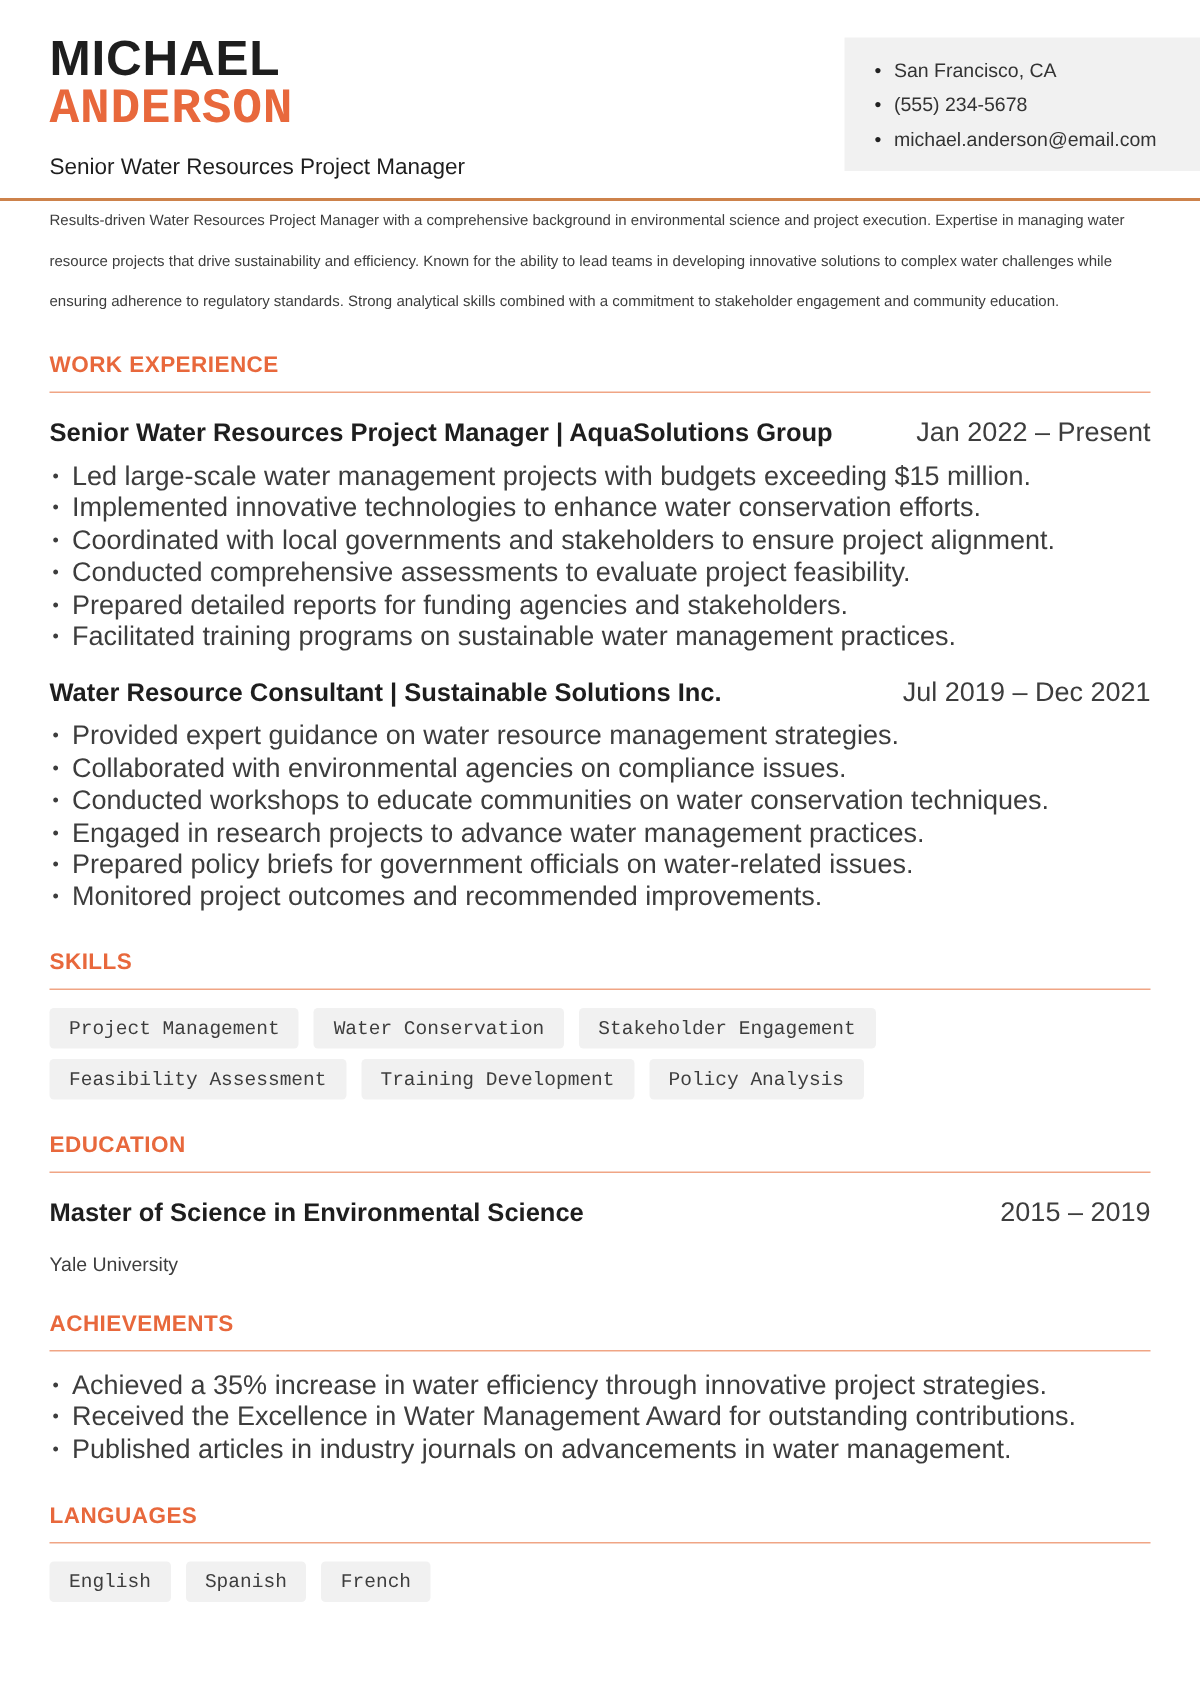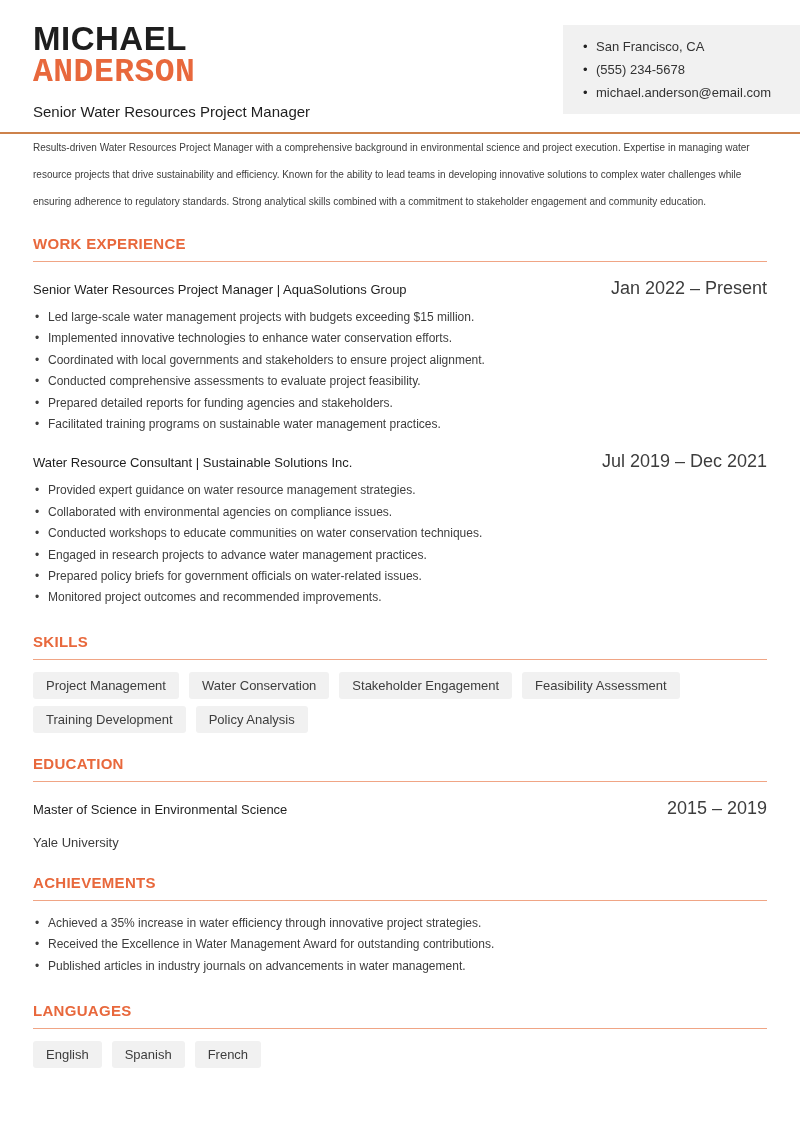--- a/index.html
+++ b/index.html
@@ -89,51 +89,52 @@
   }
 
   .job-entry.first { margin-top: 16px; }
   .job-entry.second { margin-top: 16px; }
   .entry-row {
     display: flex;
     justify-content: space-between;
     align-items: baseline;
   }
   .entry-title {
-    font-size: 13px;
-    font-weight: 400;
+    font-size: 17px;
+    font-weight: 700;
     color: var(--text-dark);
   }
   .entry-dates {
     font-size: 18px;
     color: var(--text-body);
     white-space: nowrap;
   }
 
   .bullet-list { list-style: none; margin-top: 8px; }
   .bullet-list li {
     position: relative;
     padding-left: 15px;
-    font-size: 12px;
+    font-size: 18px;
     line-height: 21.4px;
     color: var(--text-body);
   }
   .bullet-list li::before {
     content: "\2022";
     position: absolute;
     left: 2px;
     font-size: 12px;
     color: var(--text-body);
   }
 
   .tag-row {
     margin-top: 12px;
     display: flex;
     flex-wrap: wrap;
     gap: 7px 10px;
+    font-family: Liberation Mono, monospace;
   }
   .tag {
     display: inline-block;
     background: var(--tag-bg);
     border-radius: 3px;
     padding: 6px 13px;
     font-size: 13px;
     color: var(--text-body);
   }
 

